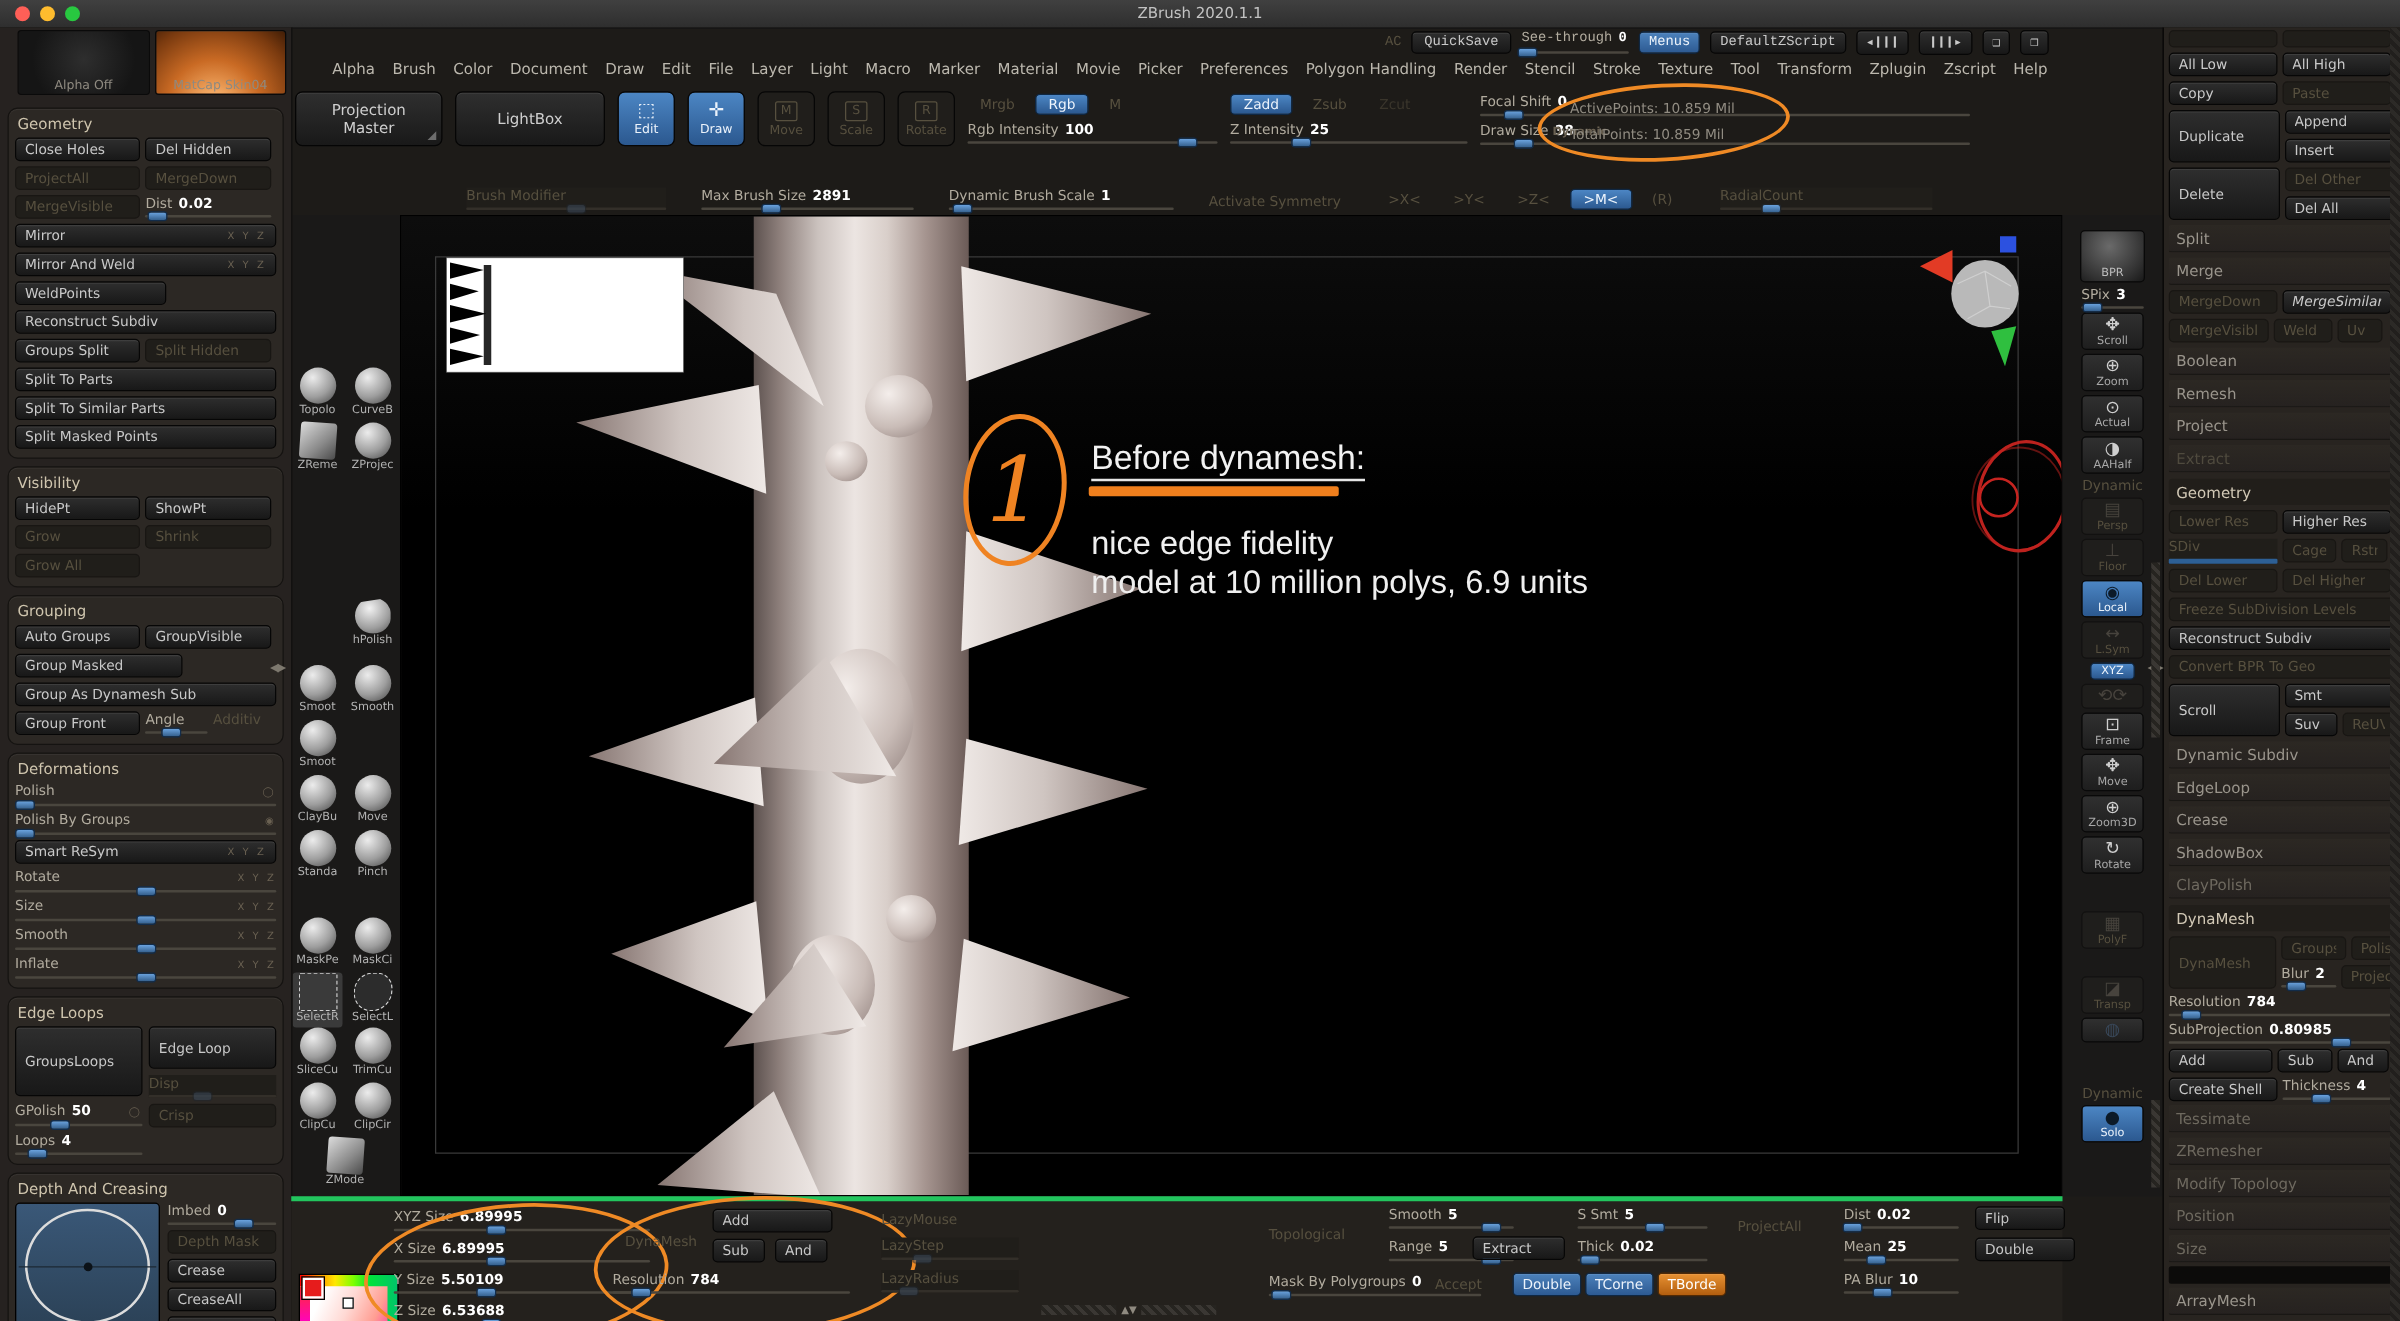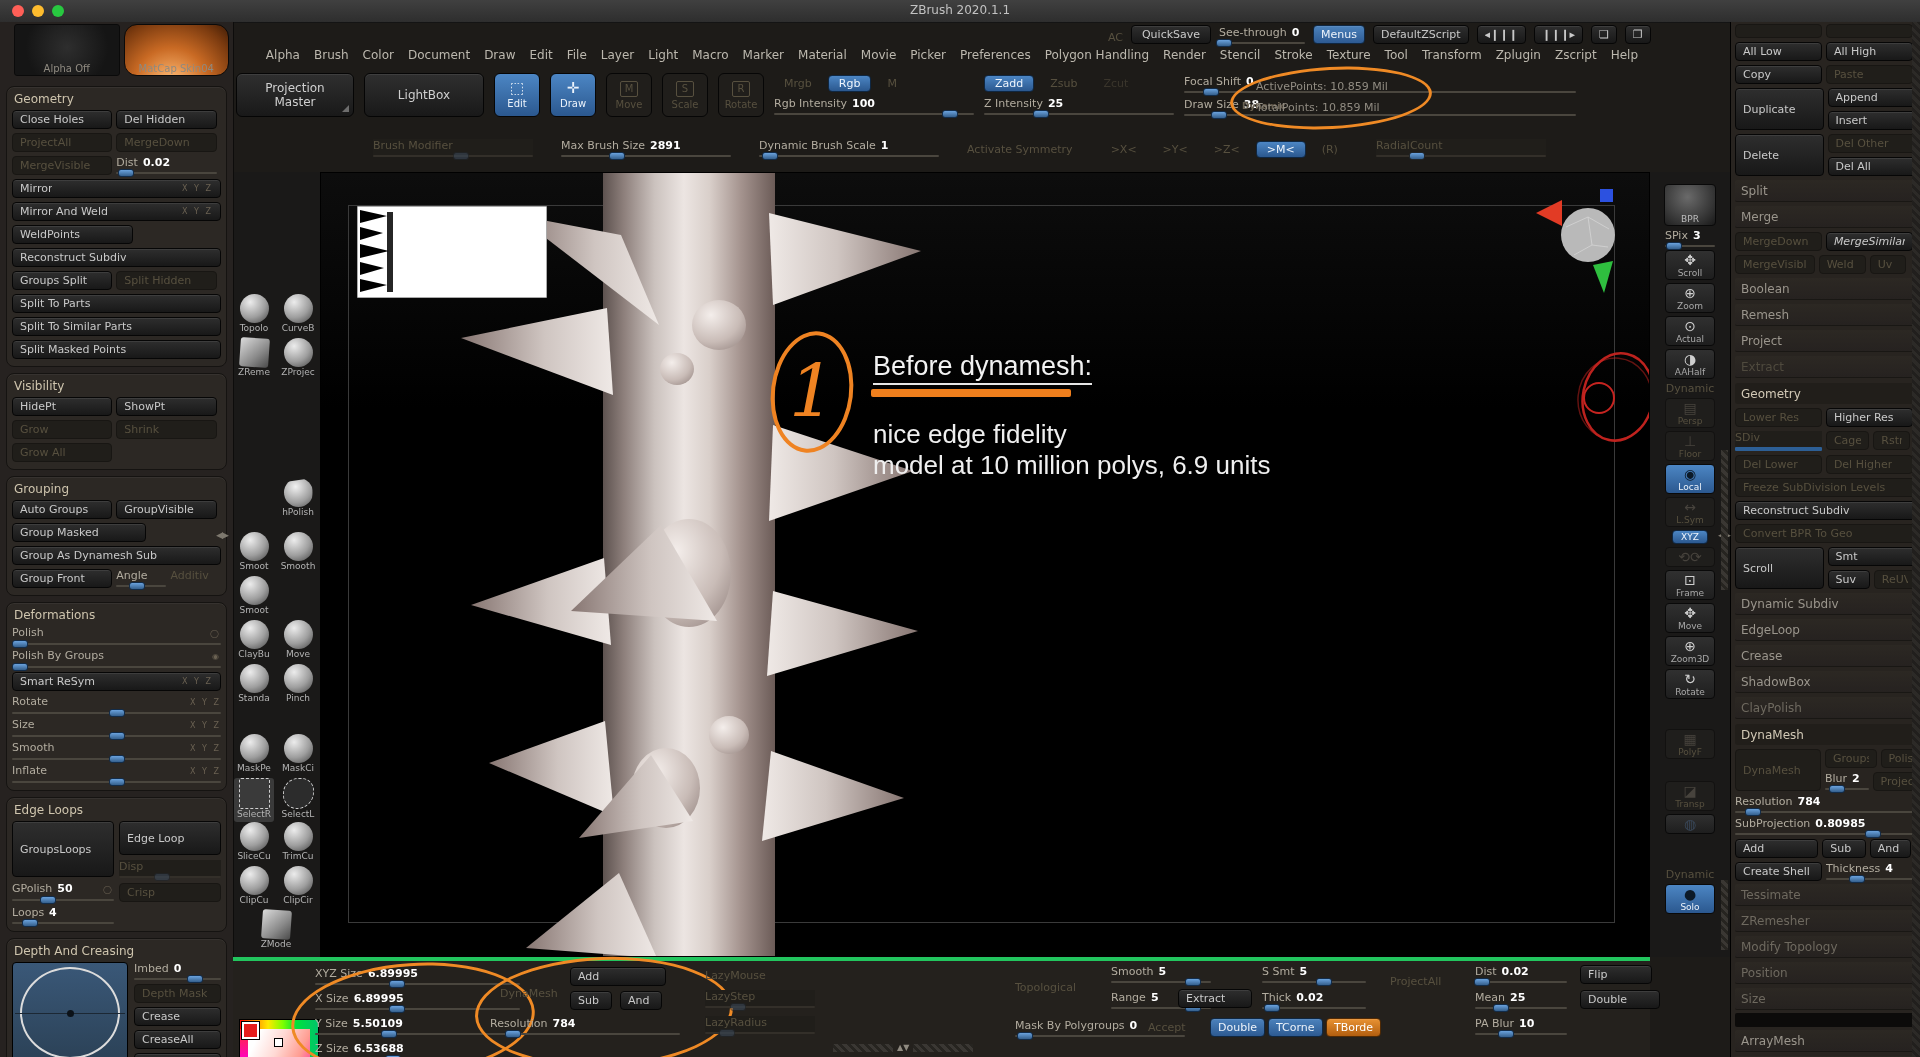--- a/index.html
+++ b/index.html
@@ -7,21 +7,21 @@
         font-family:"DejaVu Sans",sans-serif;font-size:11px;color:#c9c9c9;-webkit-font-smoothing:antialiased;}
   
   .titlebar{position:absolute;left:0;top:0;width:1920px;height:22px;
             background:linear-gradient(#404040,#2e2e2e);border-bottom:1px solid #141414;}
   .lights{position:absolute;left:12px;top:5px;display:flex;gap:8px;}
   .light{width:12px;height:12px;border-radius:50%;}
   .l-red{background:#ff5f57}.l-yel{background:#febc2e}.l-grn{background:#28c840}
   .wtitle{position:absolute;left:0;right:0;top:3px;text-align:center;color:#c2c2c2;font-size:12px;}
   
   .statusrow{position:absolute;left:238px;top:26px;height:20px;color:#b5b0a6;font-size:11px;white-space:nowrap;}
-  .topctl{position:absolute;top:24px;height:20px;display:flex;align-items:flex-end;gap:8px;}
+  .topctl{position:absolute;top:24px;height:20px;display:flex;align-items:center;gap:8px;font-family:Liberation Mono, monospace;}
   .menurow{position:absolute;left:238px;top:48px;width:1400px;display:flex;gap:14px;flex-wrap:nowrap;justify-content:flex-end;}
   .mitem{color:#bcb8ae;font-size:12px;white-space:nowrap;cursor:default;}
   
   .btn{display:flex;align-items:center;gap:3px;background:linear-gradient(#2e2e2e,#181818);
        border:1px solid #060606;box-shadow:inset 0 1px 0 rgba(255,255,255,.08);border-radius:4px;
        color:#c9c9c9;font-size:11px;padding:2px 7px;white-space:nowrap;overflow:hidden;min-height:14px;box-sizing:border-box;}
   .btn span{overflow:hidden;text-overflow:clip;white-space:nowrap;}
   .s-dim{color:#57503f;background:#201e1a;box-shadow:none;border-color:#181613;}
   .s-dim span{color:#57503f;}
   .s-mid{color:#807a6e;}
@@ -48,21 +48,21 @@
          border-bottom:1px solid #191714;background:linear-gradient(#2c2823,#262220);border-radius:2px;}
   .head2.s-dim{color:#4f4a3e;}
   .head2.s-mid{color:#6e695f;}
   
   .tray{position:absolute;left:0;top:22px;width:233px;height:1035px;background:#262220;
         border-right:1px solid #0d0c0b;overflow:hidden;}
   .thumbrow{display:flex;gap:4px;padding:2px 4px 4px 14px;}
   .thumb{width:118px;height:50px;border:1px solid #0a0a0a;border-radius:3px;position:relative;overflow:hidden;}
   .thumb .tlabel{position:absolute;left:0;right:0;bottom:1px;text-align:center;font-size:10px;color:#8f8a80;}
   .th-alpha{background:radial-gradient(circle at 50% 45%,#2e2e2e,#151515 70%);}
-  .th-matcap{background:radial-gradient(circle at 45% 120%,#f8b06a 10%,#c96a24 45%,#7a3a0f 80%,#401d06);border-radius:13px;}
+  .th-matcap{background:radial-gradient(circle at 45% 120%,#f8b06a 10%,#c96a24 45%,#7a3a0f 80%,#401d06);}
   .sect{background:#2c2824;border:1px solid #151311;border-radius:8px;margin:6px 6px;padding:4px 5px 7px;
         box-shadow:inset 0 1px 0 rgba(255,255,255,.05);}
   .items{display:flex;flex-wrap:wrap;gap:4px;align-items:flex-start;align-content:flex-start;}
   .cols2{display:flex;gap:5px;}
   .cols2>div{flex:1;display:flex;flex-direction:column;gap:5px;}
   .dwrap{display:flex;gap:6px;}
   .dleft{width:116px;display:flex;flex-direction:column;gap:5px;}
   .dwidget{width:114px;height:100px;background:linear-gradient(#3a5878,#2b4156);border:1px solid #000;
            border-radius:4px;position:relative;}
   .dwidget .circ{position:absolute;left:7px;top:4px;right:7px;bottom:4px;border:2px solid #dcdcdc;border-radius:50%;}
@@ -79,21 +79,21 @@
           gap:2px;background:linear-gradient(#2c2c2c,#181818);border:1px solid #060606;color:#9b9b9b;font-size:10px;box-sizing:border-box;}
   .icobtn .g{font-size:15px;line-height:15px;}
   .icobtn.s-blue{background:linear-gradient(#4c86c4,#2b5document 0%);background:linear-gradient(#4c86c4,#2b588f);color:#eef5fd;}
   .icobtn.s-dim{color:#5a544a;background:#201e1b;}
   .lettersq{width:16px;height:14px;border:1px solid currentColor;border-radius:2px;font-size:10px;display:flex;align-items:center;justify-content:center;}
   .pillrow{display:flex;gap:6px;align-items:center;}
   .pill{padding:1px 10px;border-radius:4px;font-size:11px;color:#9d988e;}
   .pill.on{background:linear-gradient(#4c86c4,#2b588f);color:#eef5fd;border:1px solid #0f2742;}
   .pill.dim{color:#57503f;}
   .tstack{display:flex;flex-direction:column;gap:5px;}
-  .row2{position:absolute;left:373px;top:128px;height:40px;display:flex;align-items:center;gap:28px;}
+  .row2{position:absolute;left:373px;top:128px;height:40px;display:flex;align-items:flex-end;gap:28px;}
   .pointsblock{position:absolute;left:72px;top:1px;color:#918c82;font-size:11px;line-height:21px;white-space:nowrap;}
   .o-ellipse{position:absolute;border:3px solid #ef8a25;border-radius:50%;pointer-events:none;}
   
   .centerbg{position:absolute;left:233px;top:172px;width:1417px;height:785px;background:#1a1918;}
   .canvas{position:absolute;left:320px;top:172px;width:1330px;height:785px;
           background:linear-gradient(#0d0d0d,#000 30%);border:1px solid #000;box-sizing:border-box;overflow:hidden;}
   .cframe{position:absolute;left:27px;top:32px;width:1265px;height:716px;border:1px solid #3a3a3a;}
   .alphathumb{position:absolute;left:36px;top:33px;}
   .cv-num{position:absolute;left:450px;top:158px;width:74px;height:114px;border:4px solid #ef8322;border-radius:50%;
           transform:rotate(7deg);display:flex;align-items:center;justify-content:center;}

